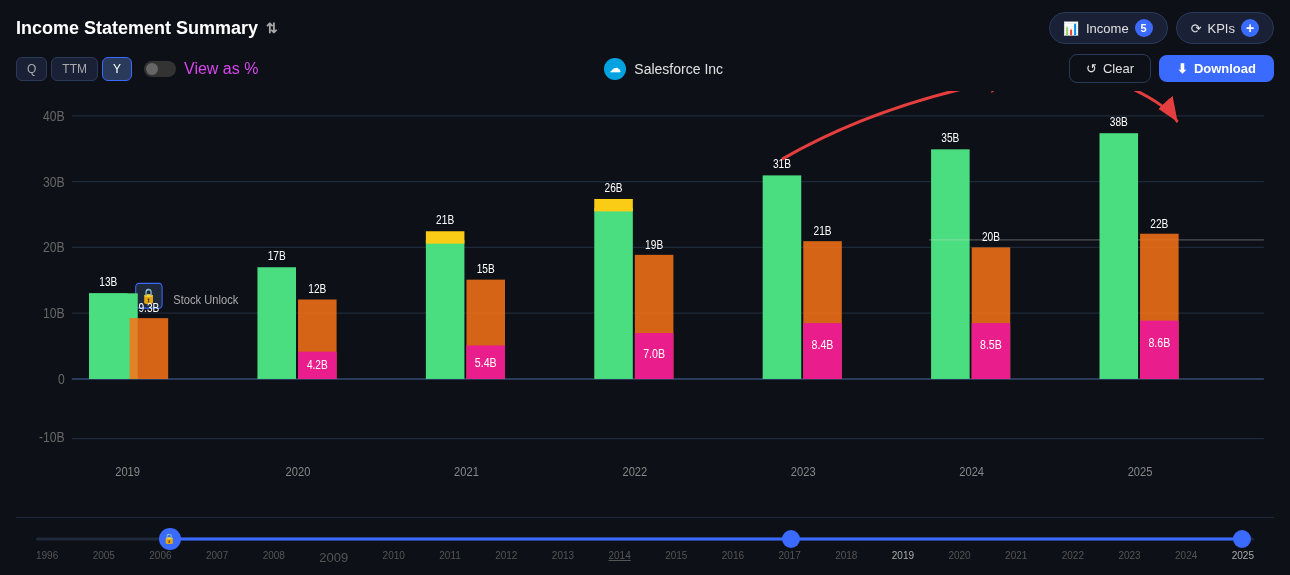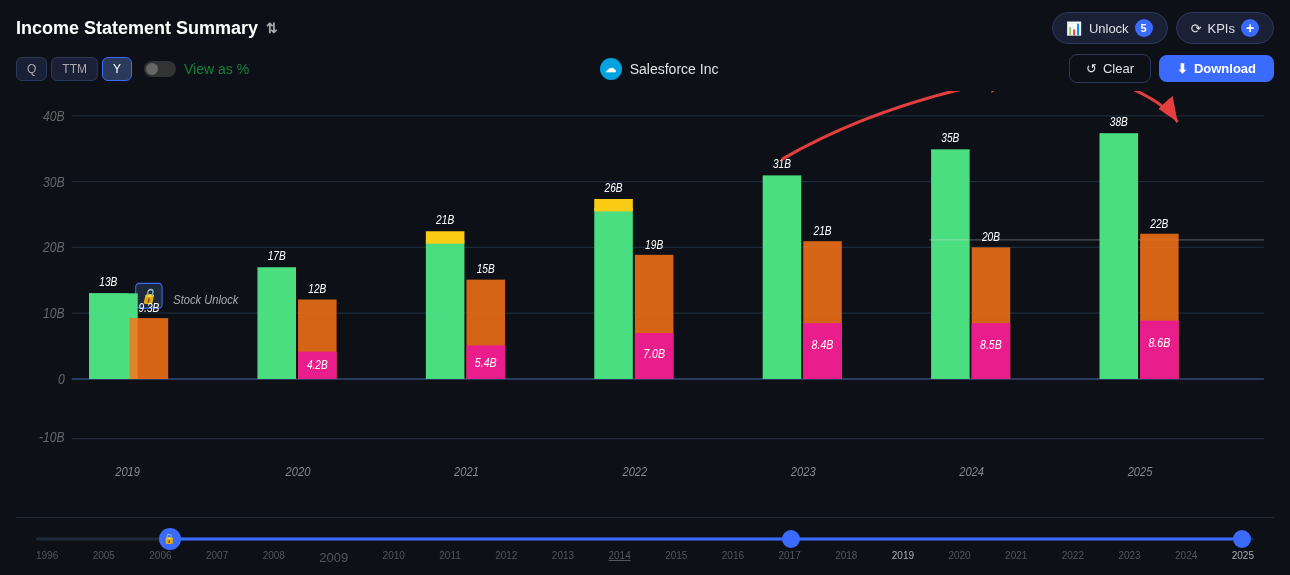--- a/index.html
+++ b/index.html
@@ -114,22 +114,22 @@
     }
     .period-btn.active {
       background: #2a3a5a;
       color: white;
       border-color: #3b6aff;
     }
     .view-as-pct {
       display: flex;
       align-items: center;
       gap: 8px;
-      font-size: 14px;
-      color: #15803d;
+      font-size: 16px;
+      color: #d946ef;
     }
     .toggle {
       width: 32px;
       height: 16px;
       background: #333;
       border-radius: 8px;
       position: relative;
     }
     .toggle::after {
       content: '';
@@ -189,21 +189,20 @@
       font-size: 13px;
       font-weight: 600;
       cursor: pointer;
     }
     
     .chart-area {
       flex: 1;
       position: relative;
       display: flex;
       flex-direction: column;
-      font-style: italic;
     }
     .chart-svg-wrap {
       flex: 1;
       position: relative;
     }
     svg.chart {
       width: 100%;
       height: 100%;
     }
     
@@ -224,21 +223,21 @@
 <div class="container">
 
   <div class="header-row">
     <div class="title">
       <span>Income Statement Summary</span>
       <span class="title-icon">⇅</span>
     </div>
     <div class="header-right">
       <button class="metrics-btn">
         <span>📊</span>
-        <span>Unlock</span>
+        <span>Income</span>
         <span class="badge">5</span>
       </button>
       <button class="kpis-btn">
         <span>⟳</span>
         <span>KPIs</span>
         <span class="kpis-plus">+</span>
       </button>
     </div>
   </div>
 

